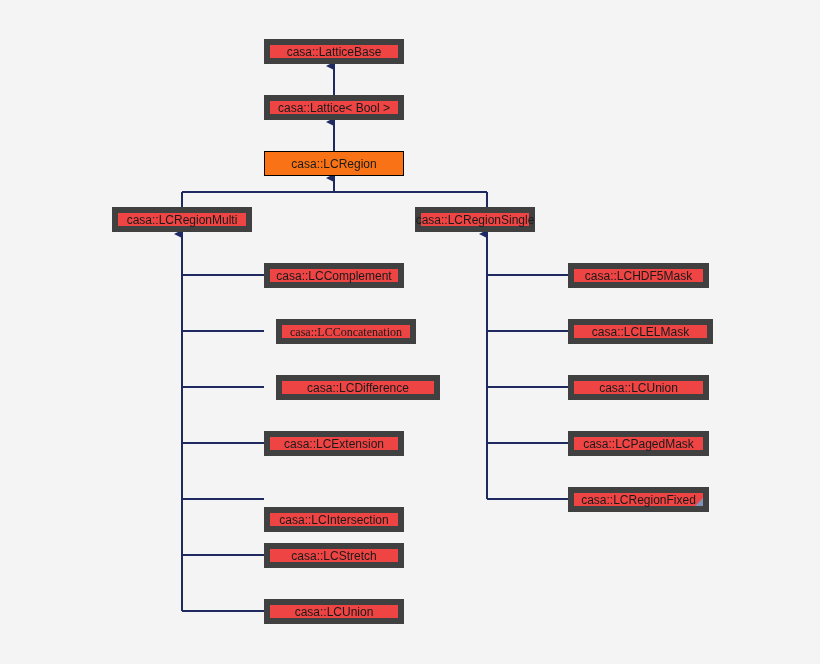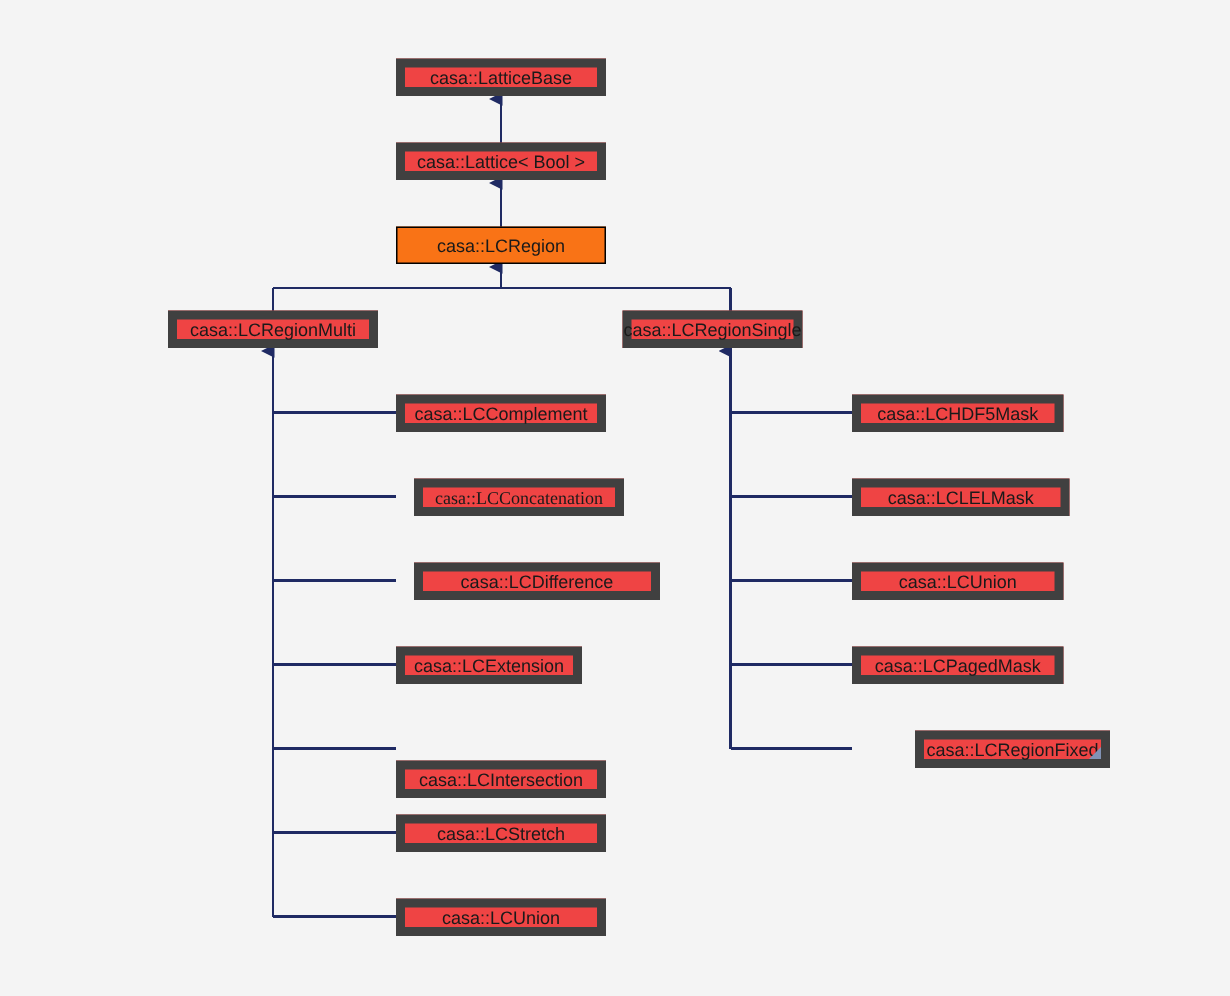--- a/index.html
+++ b/index.html
@@ -110,24 +110,24 @@
 
   <div id="nodes">
       <div class="node" style="left: 264px; top: 39px; width: 140px; height: 25px;">casa::LatticeBase</div>
       <div class="node" style="left: 264px; top: 95px; width: 140px; height: 25px;">casa::Lattice&lt; Bool &gt;</div>
       <div class="node focus" style="left: 264px; top: 151px; width: 140px; height: 25px;">casa::LCRegion</div>
       <div class="node" style="left: 112px; top: 207px; width: 140px; height: 25px;">casa::LCRegionMulti</div>
       <div class="node" style="left: 415px; top: 207px; width: 120px; height: 25px;">casa::LCRegionSingle</div>
       <div class="node" style="left: 264px; top: 263px; width: 140px; height: 25px;">casa::LCComplement</div>
       <div class="node" style="left: 276px; top: 319px; width: 140px; height: 25px; font-family: Liberation Serif, serif;">casa::LCConcatenation</div>
       <div class="node" style="left: 276px; top: 375px; width: 164px; height: 25px;">casa::LCDifference</div>
-      <div class="node" style="left: 264px; top: 431px; width: 124px; height: 25px;">casa::LCExtension</div>
+      <div class="node" style="left: 264px; top: 431px; width: 140px; height: 25px;">casa::LCExtension</div>
       <div class="node" style="left: 264px; top: 487px; width: 140px; height: 25px; margin-top: 20px;">casa::LCIntersection</div>
       <div class="node" style="left: 264px; top: 543px; width: 140px; height: 25px;">casa::LCStretch</div>
       <div class="node" style="left: 264px; top: 599px; width: 140px; height: 25px;">casa::LCUnion</div>
       <div class="node" style="left: 568px; top: 263px; width: 141px; height: 25px;">casa::LCHDF5Mask</div>
       <div class="node" style="left: 568px; top: 319px; width: 145px; height: 25px;">casa::LCLELMask</div>
       <div class="node" style="left: 568px; top: 375px; width: 141px; height: 25px;">casa::LCUnion</div>
       <div class="node" style="left: 568px; top: 431px; width: 141px; height: 25px;">casa::LCPagedMask</div>
-      <div class="node folded" style="left: 568px; top: 487px; width: 130px; height: 25px; margin-left: 42px;">casa::LCRegionFixed</div>
+      <div class="node folded" style="left: 568px; top: 487px; width: 141px; height: 25px;">casa::LCRegionFixed</div>
     </div>
 
 </div>
 
 </body></html>

